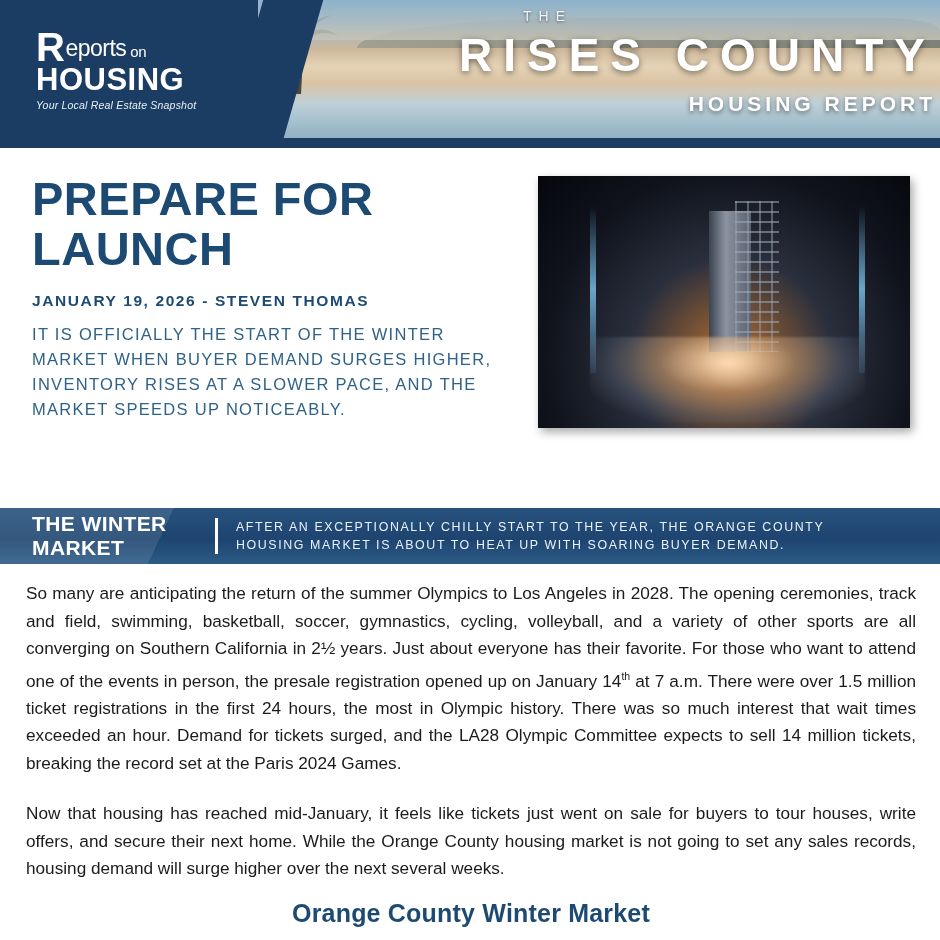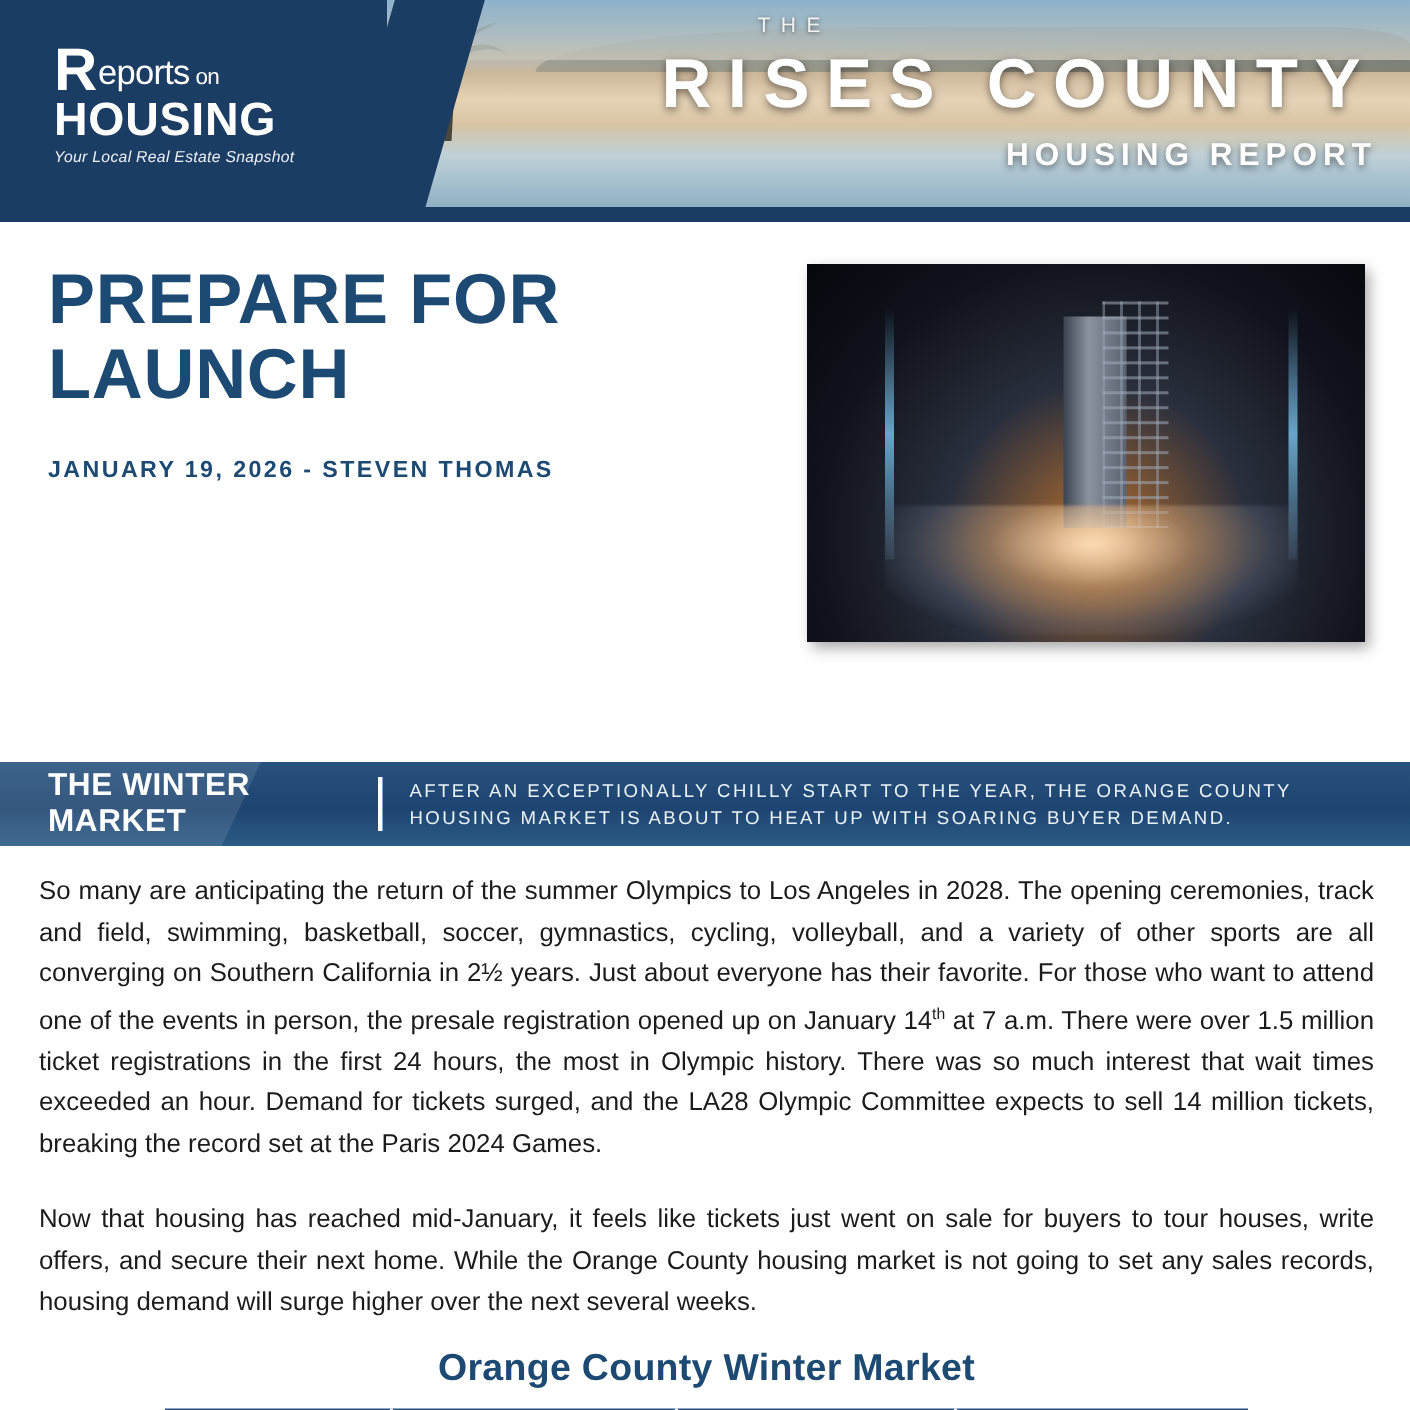--- a/index.html
+++ b/index.html
@@ -102,21 +102,21 @@
   }
   .logo-tag {
     font-size: 10.5px; letter-spacing: .2px;
     text-align: right;
     margin-top: 3px;
     font-style: italic;
     color: #eaf0f6;
   }
   .header-titles {
     position: absolute;
-    right: 22px; top: 8px;
+    right: 4px; top: 8px;
     z-index: 5;
     text-align: right;
     color: #ffffff;
   }
   .the-word {
     font-size: 14px; letter-spacing: 7px;
     color: #f2f2f0;
     text-align: center;
     margin-right: 300px;
     text-shadow: 0 1px 3px rgba(0,0,0,.55);
@@ -152,21 +152,21 @@
   }
   .headline {
     font-size: 47px;
     line-height: 50px;
     font-weight: bold;
     color: #1d4a73;
     letter-spacing: .5px;
     max-width: 470px;
   }
   .byline {
-    margin-top: 31px;
+    margin-top: 18px;
     font-size: 15.5px;
     font-weight: bold;
     letter-spacing: 1.6px;
     color: #1d4a73;
   }
   .deck {
     margin-top: 12px;
     font-size: 16.5px;
     line-height: 25px;
     letter-spacing: 1.3px;
@@ -222,21 +222,21 @@
     content: "";
     position: absolute; inset: 0;
     background: linear-gradient(115deg, rgba(255,255,255,.10) 0 18%, rgba(255,255,255,0) 18% 100%);
   }
   .section-title {
     color: #ffffff;
     font-size: 21px;
     font-weight: bold;
     letter-spacing: .4px;
     padding-left: 32px;
-    width: 252px;
+    width: 215px;
     position: relative;
     z-index: 2;
   }
   .section-divider {
     width: 3px; height: 36px;
     background: #ffffff;
     margin-right: 18px;
     position: relative; z-index: 2;
   }
   .section-sub {
@@ -350,20 +350,21 @@
       <div class="the-word">THE</div>
       <div class="oc-title">RISES COUNTY</div>
       <div class="hr-title">HOUSING REPORT</div>
     </div>
     <div class="header-rule"></div>
   </div>
 
   <div class="hero">
     <div class="headline">PREPARE FOR LAUNCH</div>
     <div class="byline">JANUARY 19, 2026 - STEVEN THOMAS</div>
+    <div class="deck">IT IS OFFICIALLY THE START OF THE WINTER MARKET WHEN BUYER DEMAND SURGES HIGHER, INVENTORY RISES AT A SLOWER PACE, AND THE MARKET SPEEDS UP NOTICEABLY.</div>
 
     <div class="hero-photo">
       <div class="beam-l"></div>
       <div class="beam-r"></div>
       <div class="rocket-body"></div>
       <div class="gantry"></div>
       <div class="plume"></div>
     </div>
   </div>
 

